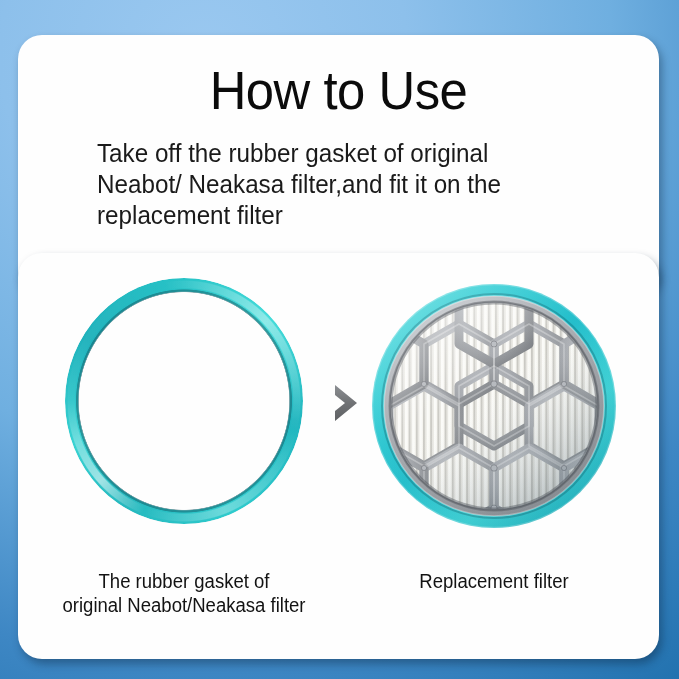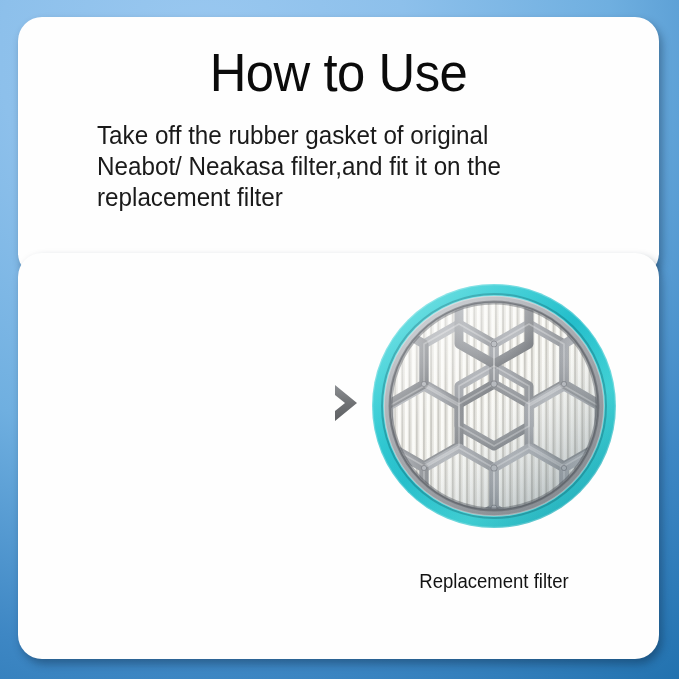--- a/index.html
+++ b/index.html
@@ -24,21 +24,21 @@
 
   
   .card {
     position: absolute;
     background: #FEFEFE;
     border-radius: 24px;
     box-shadow: 3px 5px 9px rgba(10,35,60,0.40);
   }
   #card-instructions {
     left: 18px;
-    top: 17px;
+    top: 35px;
     width: 641px;
     height: 260px;
   }
   #card-illustration {
     left: 18px;
     top: 253px;
     width: 641px;
     height: 406px;
   }
 
@@ -194,20 +194,31 @@
       <span class="bodyline">Take off the rubber gasket of original</span>
       <span class="bodyline">Neabot/ Neakasa filter,and fit it on the</span>
       <span class="bodyline">replacement filter</span>
     </div>
   </div>
 
   <div class="card" id="card-illustration"></div>
 
   <div id="illustration-row">
 
+    <div class="figure" id="figure-gasket">
+      <div class="art">
+        <div id="gasket-ring"></div>
+        <div id="gasket-ring-innerline"></div>
+        <div id="gasket-ring-highlight"></div>
+      </div>
+      <div class="caption">
+        <span class="capline">The rubber gasket of</span>
+        <span class="capline">original Neabot/Neakasa filter</span>
+      </div>
+    </div>
 
     <svg id="step-arrow" viewBox="0 0 36 44">
       <defs>
         <linearGradient id="arrGrad" x1="0" y1="0" x2="0" y2="1">
           <stop offset="0%" stop-color="#8C8F93"></stop>
           <stop offset="50%" stop-color="#707275"></stop>
           <stop offset="100%" stop-color="#5F6164"></stop>
         </linearGradient>
       </defs>
       <path d="M6 4 L28 22 L6 40 L6 30 L16 22 L6 14 Z" fill="url(#arrGrad)"></path>

